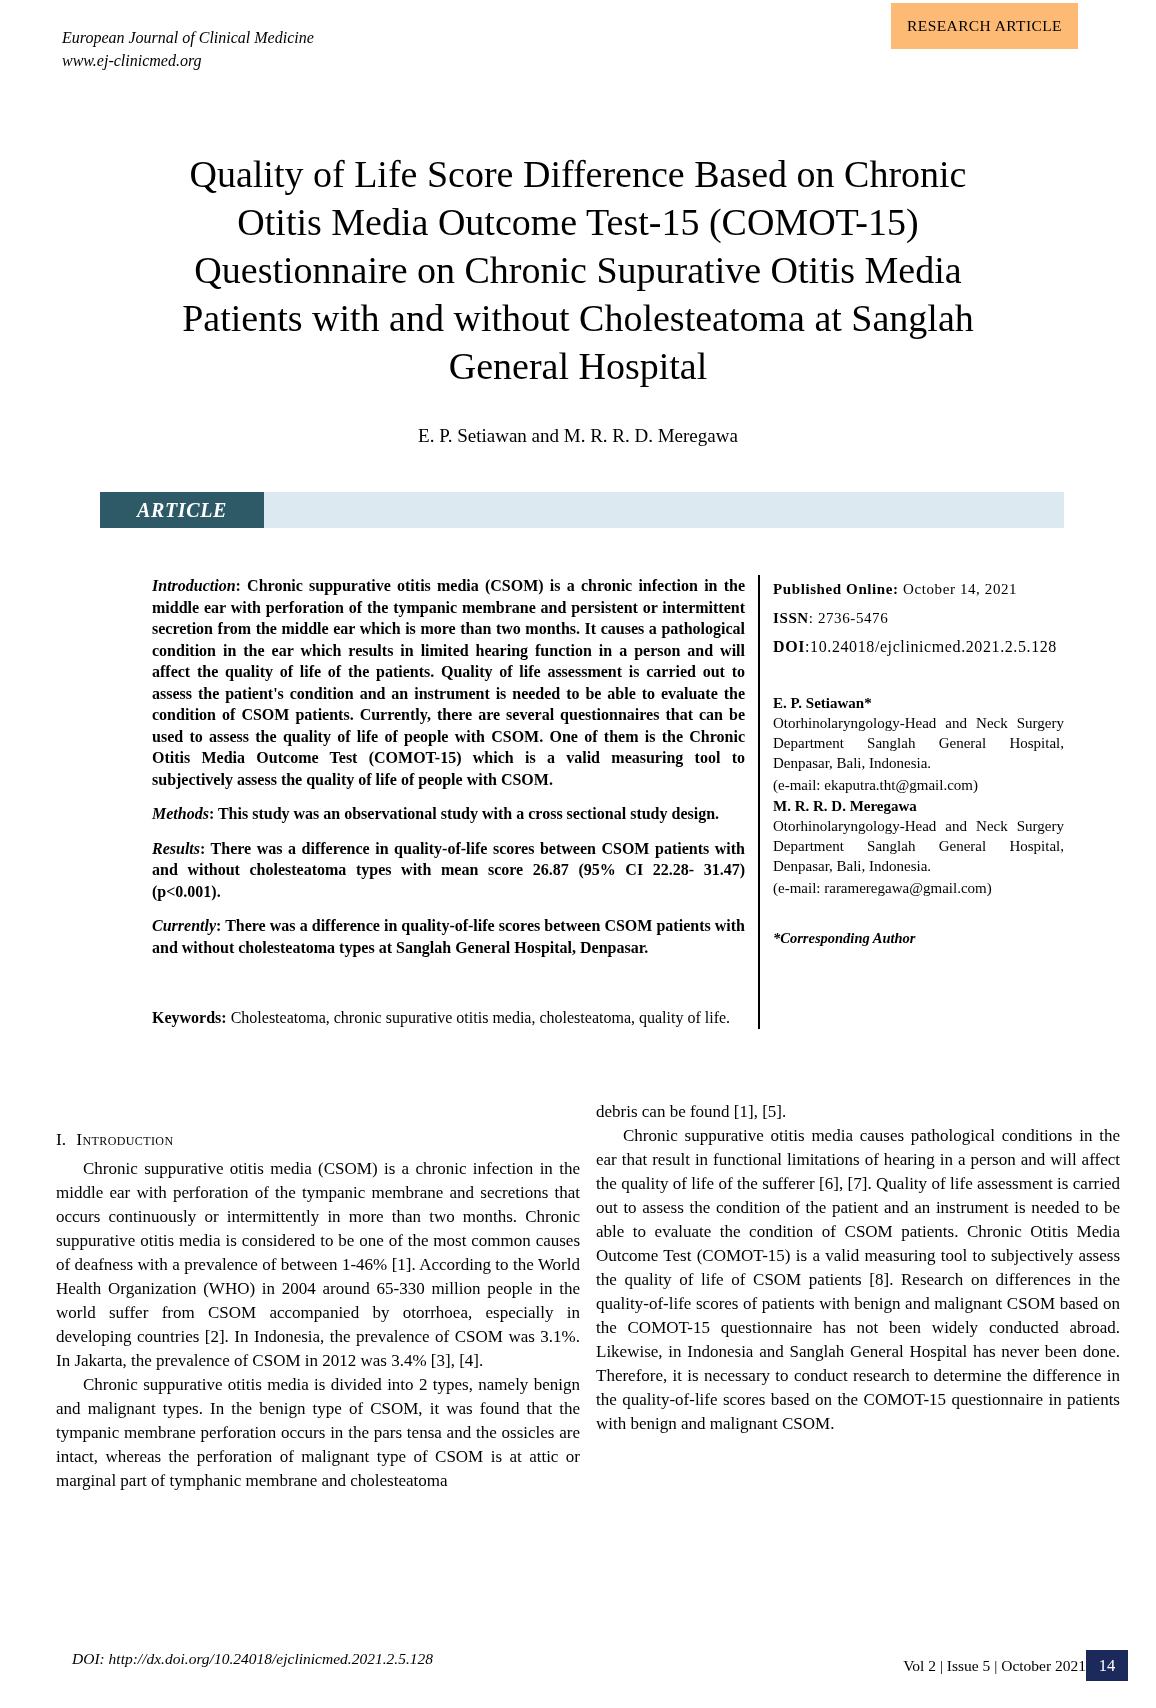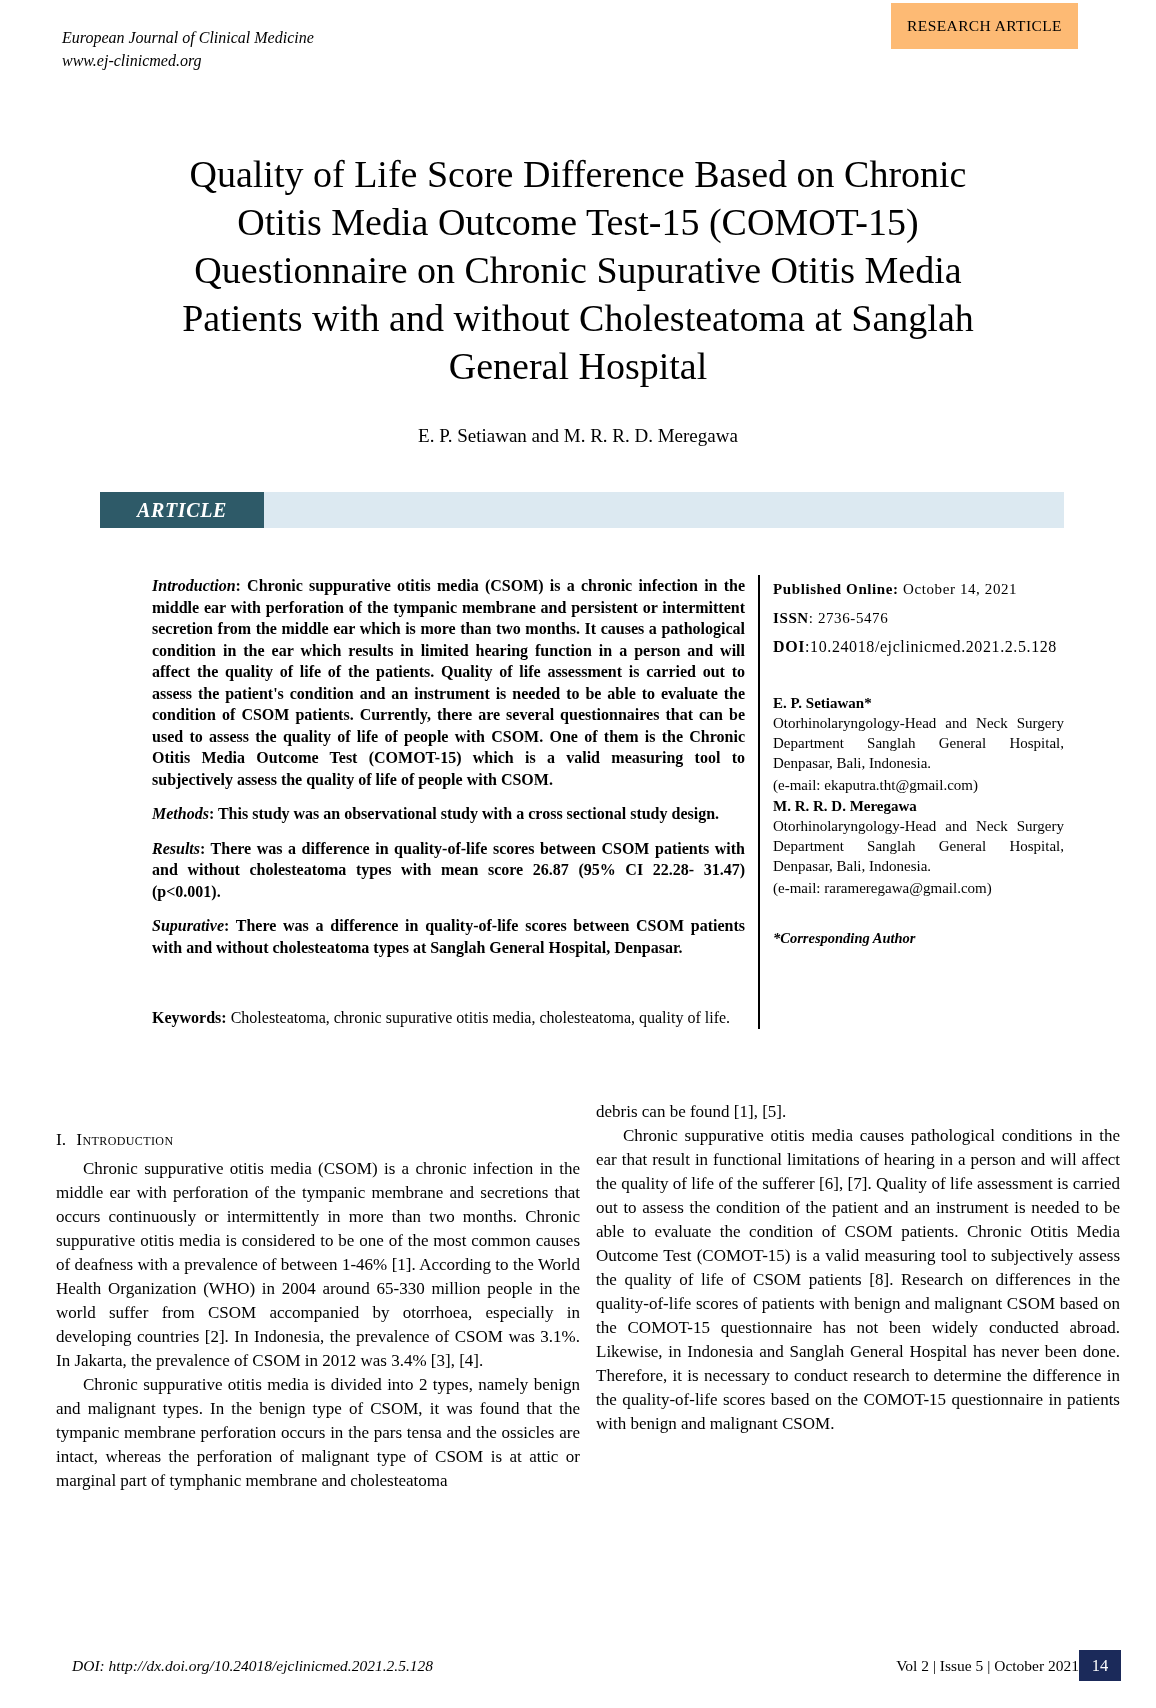--- a/index.html
+++ b/index.html
@@ -136,23 +136,23 @@
     font-size: 17.5px;
     margin: 0 0 6px 0;
   }
   .sc { font-variant: small-caps; letter-spacing: 0.4px; margin-left: 10px; }
   .body-p { margin: 0; }
   .body-p.indent { text-indent: 27px; }
 
   
   .footer {
     position: absolute;
-    top: 1650px; left: 72px; right: 35px;
+    top: 1650px; left: 72px; right: 28px;
     display: flex;
-    align-items: center;
+    align-items: flex-start;
     justify-content: space-between;
     font-size: 15.5px;
   }
   .footer-doi { font-style: italic; }
   .footer-right { display: flex; align-items: center; }
   .page-num {
     background: #1b2a5a;
     color: #ffffff;
     width: 42px; height: 31px;
     display: flex; align-items: center; justify-content: center;
@@ -192,21 +192,21 @@
       <p class="abs-p">
         <span class="lead">Introduction</span><span>: Chronic suppurative otitis media (CSOM) is a chronic infection in the middle ear with perforation of the tympanic membrane and persistent or intermittent secretion from the middle ear which is more than two months. It causes a pathological condition in the ear which results in limited hearing function in a person and will affect the quality of life of the patients. Quality of life assessment is carried out to assess the patient's condition and an instrument is needed to be able to evaluate the condition of CSOM patients. Currently, there are several questionnaires that can be used to assess the quality of life of people with CSOM. One of them is the Chronic Otitis Media Outcome Test (COMOT-15) which is a valid measuring tool to subjectively assess the quality of life of people with CSOM.</span>
       </p>
       <p class="abs-p">
         <span class="lead">Methods</span><span>: This study was an observational study with a cross sectional study design.</span>
       </p>
       <p class="abs-p">
         <span class="lead">Results</span><span>: There was a difference in quality-of-life scores between CSOM patients with and without cholesteatoma types with mean score 26.87 (95% CI 22.28- 31.47) (p&lt;0.001).</span>
       </p>
       <p class="abs-p">
-        <span class="lead">Supurative</span><span>: There was a difference in quality-of-life scores between CSOM patients with and without cholesteatoma types at Sanglah General Hospital, Denpasar.</span>
+        <span class="lead">Currently</span><span>: There was a difference in quality-of-life scores between CSOM patients with and without cholesteatoma types at Sanglah General Hospital, Denpasar.</span>
       </p>
       <p class="keywords">
         <span class="kw-label">Keywords:</span><span> Cholesteatoma, chronic supurative otitis media, cholesteatoma, quality of life.</span>
       </p>
     </div>
 
     <div class="abstract-divider"></div>
 
     <div class="abstract-sidebar">
       <div class="meta-line">

